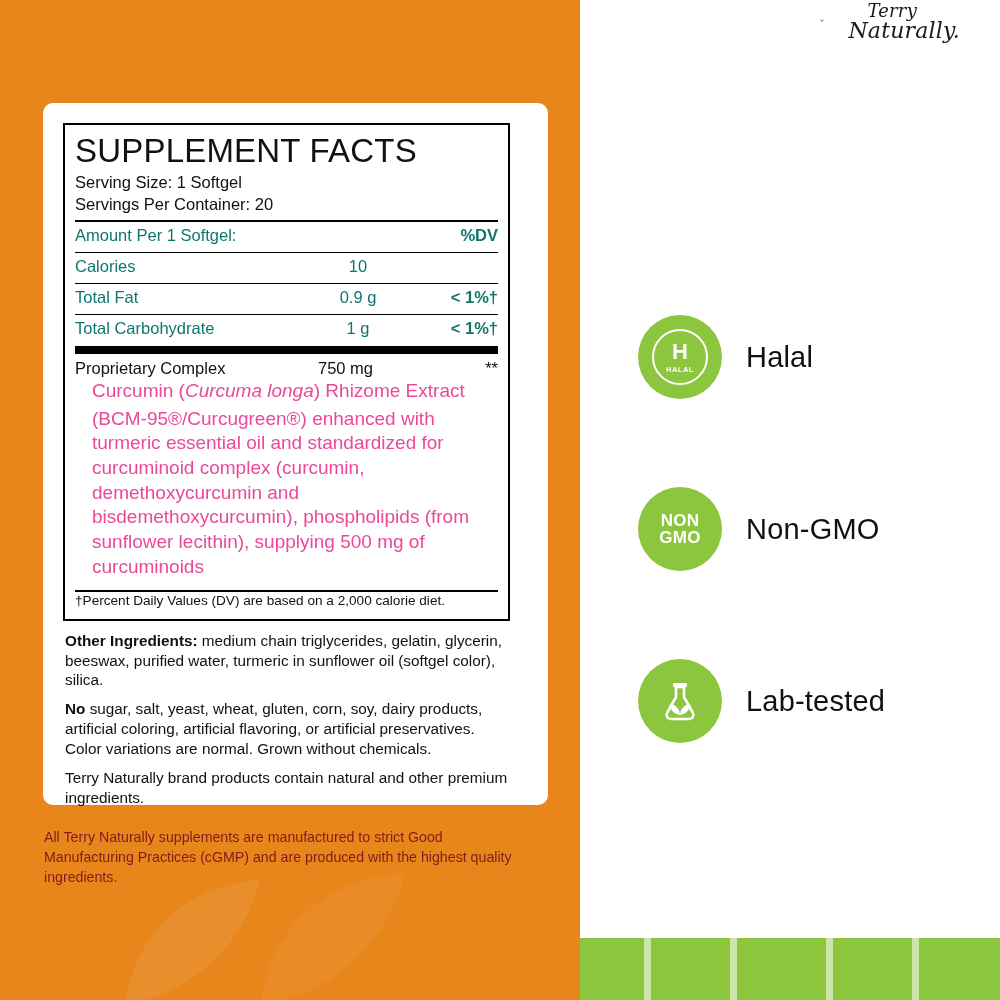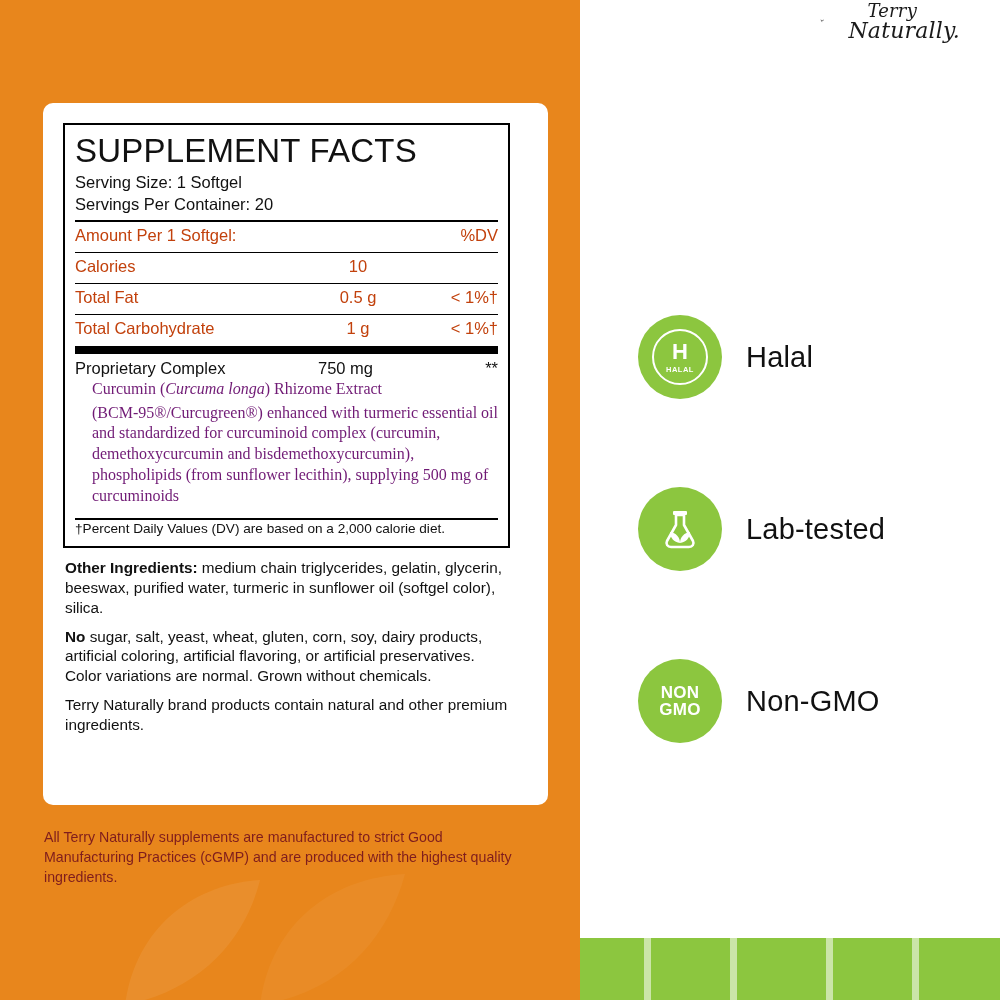--- a/index.html
+++ b/index.html
@@ -89,40 +89,39 @@
     font-weight: 400;
     line-height: 1.1;
     margin-bottom: 3px;
   }
   .sf-line { font-size: 16.5px; color: #111; line-height: 1.32; }
   .rule-thin { border-top: 1.5px solid #000; margin: 4px 0 0 0; }
   .rule-med  { border-top: 2.5px solid #000; margin: 4px 0 0 0; }
   .rule-thick{ border-top: 8px solid #000; margin: 5px 0 0 0; }
   .row {
     display: flex; align-items: baseline;
-    font-size: 16.5px; color: #c2410c;
+    font-size: 16.5px; color: #0f766e;
     padding: 4px 0 3px 0;
   }
   .row .nm { flex: 1 1 auto; }
   .row .amt { width: 110px; text-align: center; }
-  .row .dv  { width: 85px; text-align: right; }
+  .row .dv  { width: 85px; text-align: right; font-weight: bold; }
   .row.header .dv { text-align: right; }
   .prop-row {
     display: flex; align-items: flex-start;
     font-size: 16.5px; color: #111;
     padding: 5px 0 0 0;
   }
   .prop-row .nm { flex: 1 1 auto; }
   .prop-row .amt { width: 140px; text-align: left; }
   .prop-row .dv { width: 40px; text-align: right; }
   .prop-desc {
-    font-size: 16px; color: #701a75;
+    font-size: 19px; color: #ec4899;
     line-height: 1.30;
     padding: 1px 0 2px 17px;
-    font-family: Liberation Serif, serif;
   }
   .prop-desc i { font-style: italic; }
   .footnote { font-size: 13.6px; color: #111; line-height: 1.35; }
   .other {
     font-size: 15.3px; color: #111;
     line-height: 1.30;
     margin-top: 10px;
     padding: 0 2px;
   }
   .other b { font-weight: bold; }
@@ -230,21 +229,21 @@
       <div class="rule-thin"></div>
       <div class="row">
         <span class="nm">Calories</span>
         <span class="amt">10</span>
         <span class="dv"></span>
       </div>
 
       <div class="rule-thin"></div>
       <div class="row">
         <span class="nm">Total Fat</span>
-        <span class="amt">0.5 g</span>
+        <span class="amt">0.9 g</span>
         <span class="dv">&lt; 1%†</span>
       </div>
 
       <div class="rule-thin"></div>
       <div class="row">
         <span class="nm">Total Carbohydrate</span>
         <span class="amt">1 g</span>
         <span class="dv">&lt; 1%†</span>
       </div>
 
@@ -276,38 +275,38 @@
   <div class="badges">
 
     <div class="badge-row">
       <div class="badge-circle">
         <div class="halal-inner">
           <div class="halal-h">H</div>
           <div class="halal-word">HALAL</div>
         </div>
       </div>
       <div class="badge-label">Halal</div>
+    </div>
+
+    <div class="badge-row">
+      <div class="badge-circle">
+        <div class="badge-nongmo-text">
+          <div>NON</div>
+          <div>GMO</div>
+        </div>
+      </div>
+      <div class="badge-label">Non-GMO</div>
     </div>
 
     <div class="badge-row">
       <div class="badge-circle">
         <svg width="52" height="52" viewBox="0 0 52 52">
           <rect x="19" y="8" width="14" height="4" rx="1" fill="#ffffff"></rect>
           <path d="M22,12 L22,22 L13,38 C11.5,41 13.5,44 17,44 L35,44 C38.5,44 40.5,41 39,38 L30,22 L30,12 Z" fill="none" stroke="#ffffff" stroke-width="2.6" stroke-linejoin="round"></path>
           <path d="M26,40 C26,34 22,30 16,29 C16,35 20,39 26,40 Z" fill="#ffffff"></path>
           <path d="M26,40 C26,34 30,30 36,29 C36,35 32,39 26,40 Z" fill="#ffffff"></path>
         </svg>
       </div>
       <div class="badge-label">Lab-tested</div>
     </div>
 
-    <div class="badge-row">
-      <div class="badge-circle">
-        <div class="badge-nongmo-text">
-          <div>NON</div>
-          <div>GMO</div>
-        </div>
-      </div>
-      <div class="badge-label">Non-GMO</div>
-    </div>
-
   </div>
 </div>
 
 </body></html>

